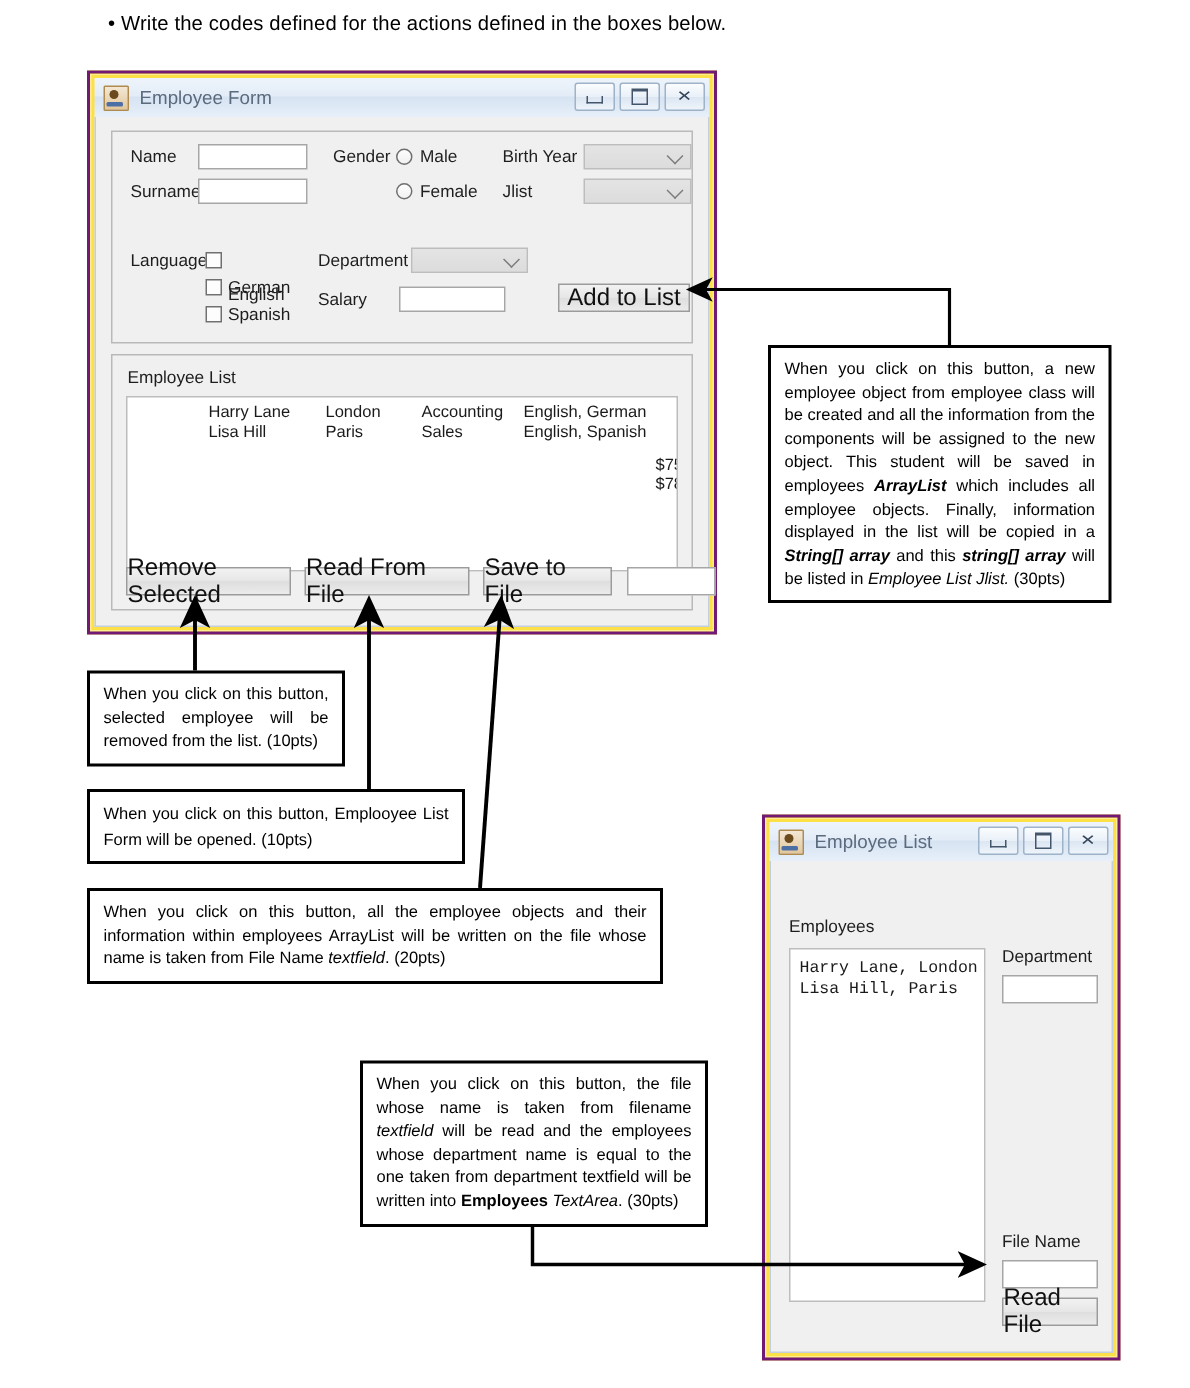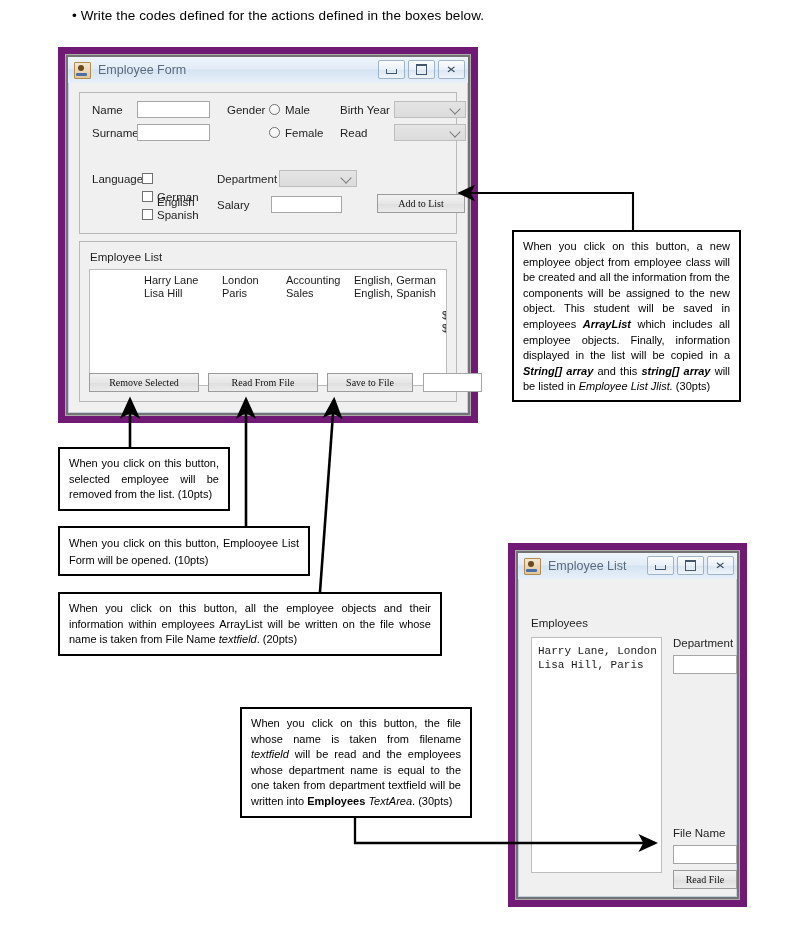--- a/index.html
+++ b/index.html
@@ -15,22 +15,22 @@
 
   
   #instruction{
     left:72px; top:8px; width:620px;
     font-size:13.5px; color:#000;
     letter-spacing:.1px;
   }
 
   
   .window{
-    background:#737373;
-    border:7px solid #701a75;
+    background:#fde047;
+    border:2px solid #701a75;
     box-shadow:0 0 0 1px rgba(255,255,255,.4) inset;
     padding:3px;
     box-sizing:border-box;
   }
   .titlebar{
     height:26px;
     background:linear-gradient(180deg,#eef4fb 0%,#e3ecf7 45%,#d6e3f2 50%,#e7f0fa 100%);
     display:flex;align-items:center;
     padding:0 2px 0 6px;
     position:relative;
@@ -134,26 +134,25 @@
     width:11px;height:11px;
     border:1px solid #707070;
     background:#fdfdfd;
     box-sizing:border-box;
   }
   .btn{
     position:absolute;
     background:linear-gradient(180deg,#f2f2f2 0%,#e6e6e6 50%,#dedede 51%,#ebebeb 100%);
     border:1px solid #9b9b9b;
     box-sizing:border-box;
-    font-size:10px;
+    font-size:16px;
     color:#111;
     display:flex;align-items:center;justify-content:center;
     height:19px;
     cursor:default;
-    font-family:Liberation Serif, serif;
   }
   .listarea{
     position:absolute;
     background:#ffffff;
     border:1px solid #bdbdbd;
     box-sizing:border-box;
     overflow:hidden;
   }
   .list-row{
     position:relative;
@@ -231,21 +230,21 @@
       <div class="radio" style="left:189px;top:11px;"></div>
       <div class="lbl" style="left:205px;top:11px;">Male</div>
       <div class="radio" style="left:189px;top:34px;"></div>
       <div class="lbl" style="left:205px;top:34px;">Female</div>
 
       <div class="lbl" style="left:260px;top:11px;">Birth Year</div>
       <div class="combo" style="left:314px;top:8px;width:72px;">
           <span class="chev"></span>
         </div>
 
-      <div class="lbl" style="left:260px;top:34px;">Read</div>
+      <div class="lbl" style="left:260px;top:34px;">Jlist</div>
       <div class="combo" style="left:314px;top:31px;width:72px;">
           <span class="chev"></span>
         </div>
 
       <div class="lbl" style="left:12px;top:80px;">Languages</div>
       <div class="cbox" style="left:62px;top:80px;"></div>
       <div class="lbl" style="left:77px;top:80px;margin-top:23px;">English</div>
       <div class="cbox" style="left:62px;top:98px;"></div>
       <div class="lbl" style="left:77px;top:98px;">German</div>
       <div class="cbox" style="left:62px;top:116px;"></div>

